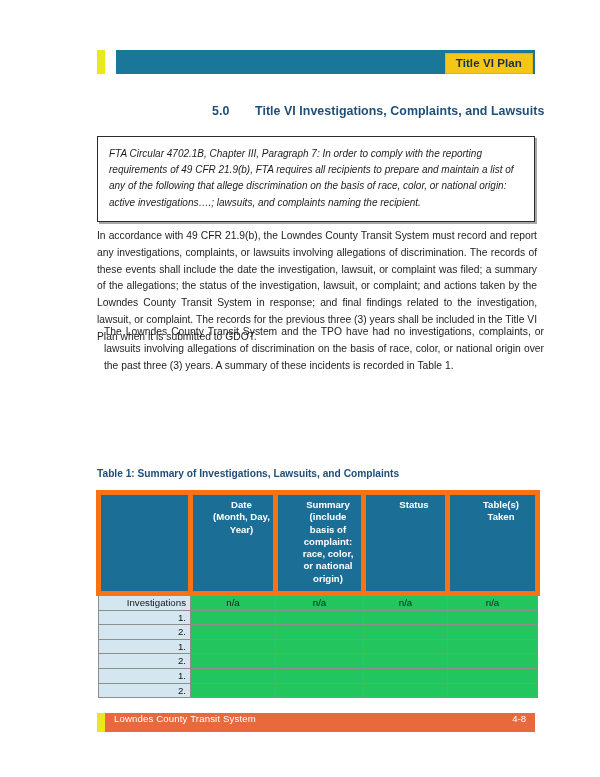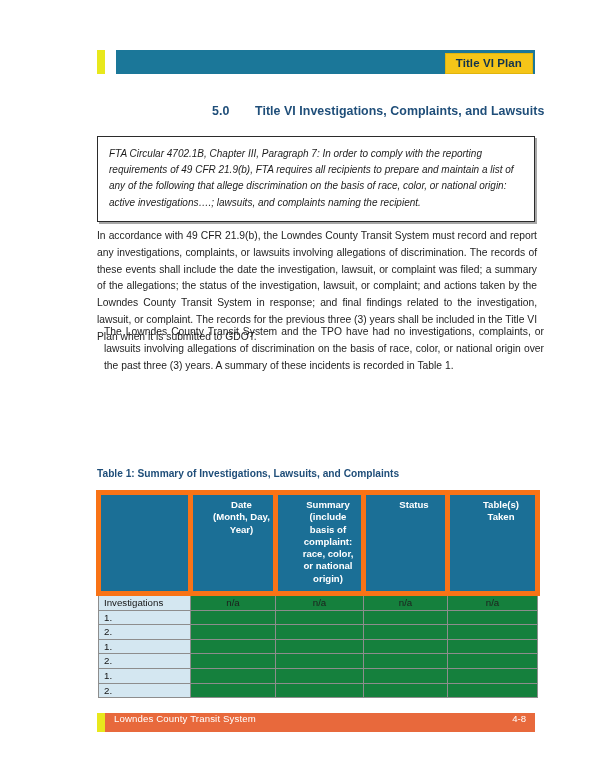--- a/index.html
+++ b/index.html
@@ -151,27 +151,27 @@
     background: #1b6f96;
   }
   table.data-table td {
     font-size: 9.7px;
     line-height: 1.2;
     height: 12.3px;
     padding: 1px 4px;
     border: 1px solid #8d8d8d;
     text-align: center;
     vertical-align: middle;
-    background: #15803d;
+    background: #22c55e;
     color: #1d1d1d;
     box-sizing: border-box;
   }
   table.data-table td.rowlabel {
     background: #d4e7f1;
-    text-align: left;
+    text-align: right;
     font-size: 9.7px;
     color: #141414;
     padding-left: 5px;
   }
 
   
   .footer-banner {
     position: absolute;
     left: 97px;
     top: 713px;

